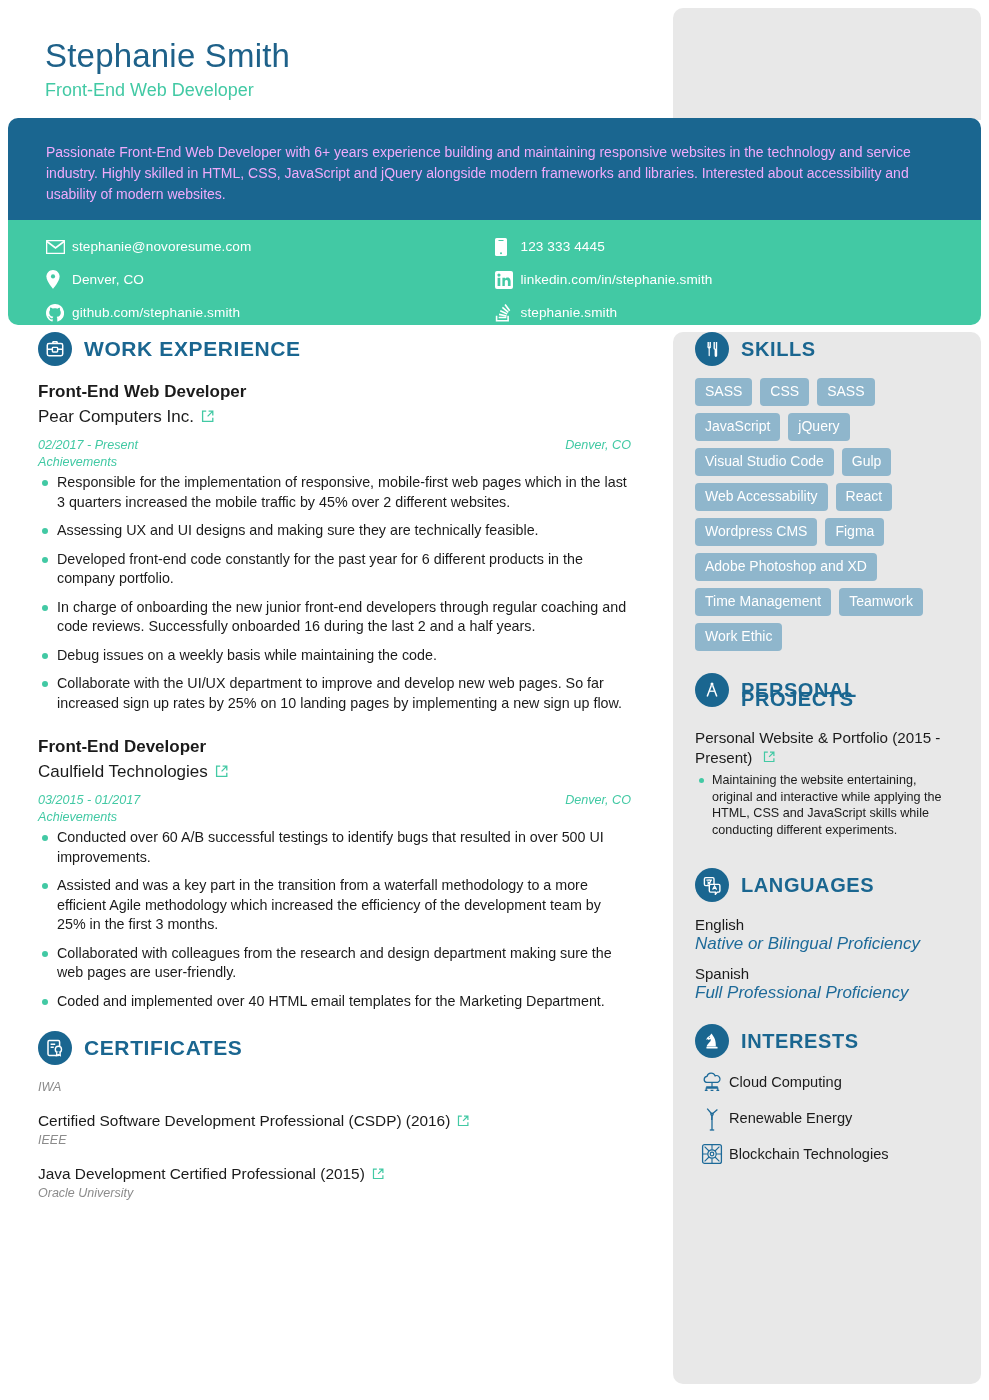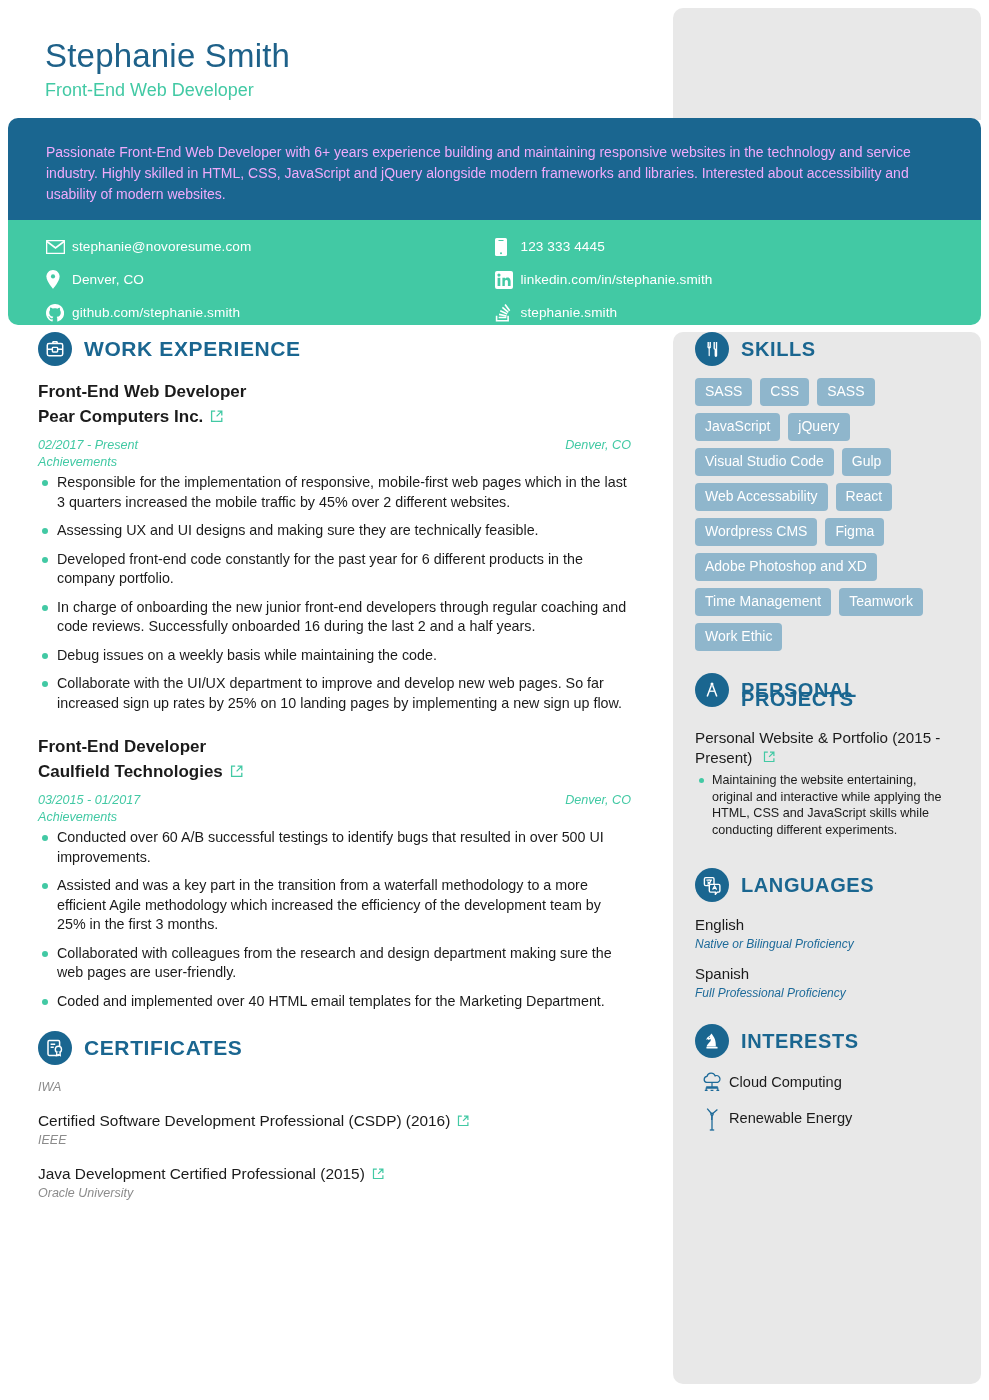--- a/index.html
+++ b/index.html
@@ -56,21 +56,21 @@
     display: flex; align-items: center; justify-content: center; flex: none;
   }
   .sec-title {
     margin-left: 12px; color: #1a6690; font-size: 21px; font-weight: bold;
     letter-spacing: .6px; line-height: 24px;
   }
   .sec-title.two-line { line-height: 25px; }
 
   .job { margin-bottom: 4px; }
   .job-role { font-size: 17px; font-weight: bold; color: #1b1b1b; line-height: 24px; }
-  .job-comp { font-size: 17px; color: #1b1b1b; line-height: 25px; display: flex; align-items: center; font-weight: bold; }
+  .job-comp { font-size: 17px; color: #1b1b1b; line-height: 25px; display: flex; align-items: center; }
   .ext { margin-left: 7px; display: inline-flex; }
   .job-meta { display: flex; justify-content: space-between; margin-top: 9px; }
   .job-date, .job-loc { font-size: 12.6px; color: #42c9a4; font-style: italic; }
   .ach-label { font-size: 12.6px; color: #42c9a4; font-style: italic; margin-top: 3px; margin-bottom: 4px; }
 
   ul.bullets { list-style: none; }
   ul.bullets li {
     position: relative; padding-left: 19px; font-size: 14.3px; color: #1b1b1b;
     line-height: 19.5px; margin-bottom: 9px;
   }
@@ -94,21 +94,21 @@
     padding: 5px 10px 6px; font-size: 14px; line-height: 17px; white-space: nowrap;
   }
 
   .proj-name { font-size: 15.2px; color: #1b1b1b; line-height: 20px; }
   .proj-name .ext { margin-left: 6px; }
   .side ul.bullets li { font-size: 12.6px; line-height: 16.5px; padding-left: 17px; margin-bottom: 4px; }
   .side ul.bullets li::before { top: 5.5px; width: 5px; height: 5px; }
 
   .lang { margin-bottom: 10px; }
   .lang-name { font-size: 15px; color: #1b1b1b; line-height: 21px; }
-  .lang-level { font-size: 12px; color: #1d6a99; font-style: italic; line-height: 18px; }
+  .lang-level { font-size: 17px; color: #1d6a99; font-style: italic; line-height: 18px; }
 
   .int-row { display: flex; align-items: center; margin-bottom: 11px; }
   .int-ic { width: 34px; flex: none; display: flex; align-items: center; justify-content: center; }
   .int-tx { font-size: 14.6px; color: #1b1b1b; }
 
   .sec-block { margin-bottom: 20px; }
   .mt-32 { margin-top: 30px; }
   .mt-24 { margin-top: 22px; }
 </style>
 </head>
@@ -423,18 +423,29 @@
           <svg width="22" height="26" viewBox="0 0 22 26">
               <path d="M11 9.6V25" stroke="#1d6a99" stroke-width="1.3"></path>
               <path d="M10.8 9 6.2 3.6M11.2 9l5.2-4.6M11 9.6l-.3 5.4" stroke="#1d6a99" stroke-width="1.3" fill="none"></path>
               <circle cx="11" cy="9.3" r="1.2" fill="none" stroke="#1d6a99" stroke-width="1.2"></circle>
               <path d="M8.8 25h4.4" stroke="#1d6a99" stroke-width="1.3"></path>
             </svg>
         </span>
         <span class="int-tx">Renewable Energy</span>
       </div>
 
+      <div class="int-row">
+        <span class="int-ic">
+          <svg width="24" height="24" viewBox="0 0 24 24">
+              <rect x="2.6" y="2.6" width="18.8" height="18.8" rx="2" fill="none" stroke="#1d6a99" stroke-width="1.3"></rect>
+              <circle cx="12" cy="12" r="4.2" fill="none" stroke="#1d6a99" stroke-width="1.2"></circle>
+              <circle cx="12" cy="12" r="1.8" fill="none" stroke="#1d6a99" stroke-width="1.2"></circle>
+              <path d="M12 2.6v5.2M12 16.2v5.2M2.6 12h5.2M16.2 12h5.2M4.6 4.6l4.4 4.4M15 15l4.4 4.4M19.4 4.6 15 9M9 15l-4.4 4.4" stroke="#1d6a99" stroke-width="1.1"></path>
+            </svg>
+        </span>
+        <span class="int-tx">Blockchain Technologies</span>
+      </div>
 
     </div>
 
   </div>
 
 </div>
 
 </body></html>

